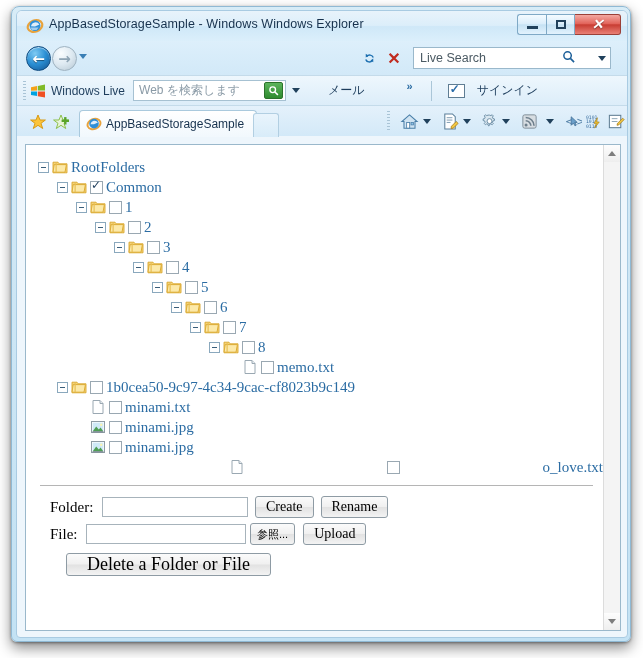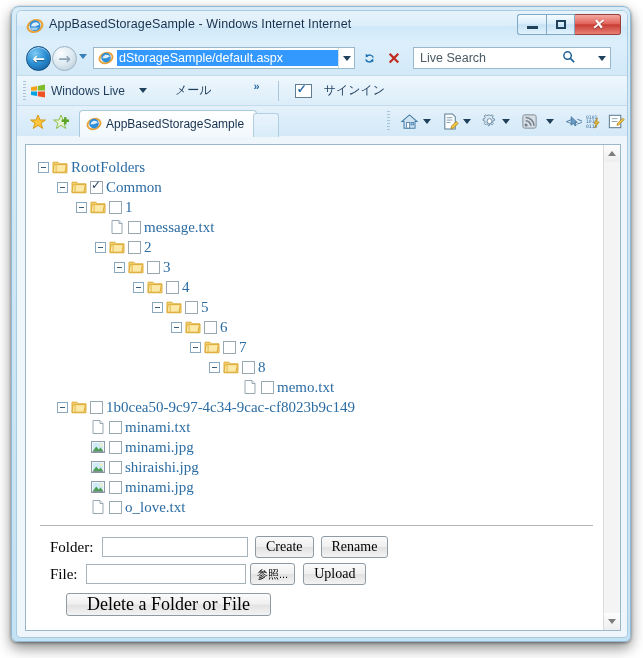--- a/index.html
+++ b/index.html
@@ -388,21 +388,21 @@
 
     <div id="titlebar">
       <span id="title-icon">
         <svg width="18" height="18" viewBox="0 0 18 18">
           <ellipse cx="9" cy="9" rx="7.5" ry="5.6" fill="none" stroke="#e8a33d" stroke-width="2.2" transform="rotate(-22 9 9)"></ellipse>
           <circle cx="9" cy="8.6" r="5.4" fill="#2f8fd8"></circle>
           <path d="M5 9.2 A4.6 4.6 0 0 1 13.4 7.4 L9 9.4 Z" fill="#ffffff" opacity=".85"></path>
           <path d="M4.2 10.4 h8.4 a4.6 4.6 0 0 1 -8.4 0 Z" fill="#ffffff" opacity=".55"></path>
         </svg>
       </span>
-      <span id="title-text">AppBasedStorageSample - Windows Internet Internet</span>
+      <span id="title-text">AppBasedStorageSample - Windows Windows Explorer</span>
       <span class="win-btns">
         <span class="win-btn" id="btn-minimize">
           <i class="glyph-min"></i>
         </span>
         <span class="win-btn" id="btn-maximize">
           <i class="glyph-max"></i>
         </span>
         <span class="win-btn" id="btn-close">
           <i class="glyph-close">✕</i>
         </span>
@@ -411,33 +411,20 @@
 
     <div id="navbar">
       <span class="nav-circle" id="nav-back">
         <i class="arrow-glyph">←</i>
       </span>
       <span class="nav-circle" id="nav-forward">
         <i class="arrow-glyph">→</i>
       </span>
       <span id="nav-history"></span>
 
-      <div id="addressbar">
-        <span id="address-icon">
-          <svg width="16" height="16" viewBox="0 0 18 18">
-            <ellipse cx="9" cy="9" rx="7.5" ry="5.6" fill="none" stroke="#e8a33d" stroke-width="2.2" transform="rotate(-22 9 9)"></ellipse>
-            <circle cx="9" cy="8.6" r="5.4" fill="#2f8fd8"></circle>
-            <path d="M5 9.2 A4.6 4.6 0 0 1 13.4 7.4 L9 9.4 Z" fill="#ffffff" opacity=".85"></path>
-          </svg>
-        </span>
-        <span id="address-text">dStorageSample/default.aspx</span>
-        <span id="address-dropdown">
-            <i></i>
-          </span>
-      </div>
 
       <span class="nav-cmd" id="nav-refresh">
         <svg width="15" height="15" viewBox="0 0 16 16">
           <path d="M4 3 L4 7 L7 5 Z" fill="#1c6fb0"></path>
           <path d="M12 12 L12 8 L9 10 Z" fill="#1c6fb0"></path>
           <path d="M5 6 A4 4 0 0 1 12 7" fill="none" stroke="#1c6fb0" stroke-width="1.6"></path>
           <path d="M11 10 A4 4 0 0 1 4 9" fill="none" stroke="#1c6fb0" stroke-width="1.6"></path>
         </svg>
       </span>
       <span class="nav-cmd" id="nav-stop">
@@ -462,20 +449,29 @@
       <span class="grip"></span>
       <span id="live-logo">
         <svg width="16" height="16" viewBox="0 0 16 16">
           <path d="M1 4.2 L7 3 L7 7.6 L1 7.8 Z" fill="#f4a21a"></path>
           <path d="M7.8 2.9 L15 1.6 L15 7.5 L7.8 7.6 Z" fill="#7fba28"></path>
           <path d="M1 8.5 L7 8.6 L7 13 L1 11.9 Z" fill="#00a3e0"></path>
           <path d="M7.8 8.6 L15 8.6 L15 14.4 L7.8 13.2 Z" fill="#f05022"></path>
         </svg>
       </span>
       <span id="live-label">Windows Live</span>
+      <div id="live-search">
+        <span id="live-search-placeholder">Web を検索します</span>
+        <span id="live-search-go">
+          <svg width="11" height="11" viewBox="0 0 14 14">
+            <circle cx="6" cy="6" r="3.6" fill="none" stroke="#ffffff" stroke-width="1.7"></circle>
+            <line x1="8.8" y1="8.8" x2="12.6" y2="12.6" stroke="#ffffff" stroke-width="1.9"></line>
+          </svg>
+        </span>
+      </div>
       <span id="live-search-drop"></span>
       <span id="live-mail">メール</span>
       <span id="live-chevrons">»</span>
       <span id="live-sep"></span>
       <span id="live-signin-icon"></span>
       <span id="live-signin">サインイン</span>
     </div>
 
     <div id="tab-row">
       <span id="fav-star">
@@ -596,29 +592,20 @@
               <span class="expander"></span>
               <span class="node-icon"><svg width="16" height="16" viewBox="0 0 16 16">
                   <path d="M1 3.2 h5 l1.2 1.6 H15 v9 H1 Z" fill="#f6d479" stroke="#d9a72c" stroke-width=".9"></path>
                   <path d="M2.2 5.6 h12.2 l-1.4 7.6 H1 Z" fill="#fce9a8" stroke="#d9a72c" stroke-width=".9"></path>
                   <rect x="3.4" y="4" width="1.5" height="9" fill="#e8bf55" opacity=".8"></rect>
                 </svg></span>
               <span class="node-check"></span>
               <a class="node-label">1</a>
             </div>
             <div class="tree-row" style="padding-left: 57px;">
-              <span class="expander-spacer"></span>
-              <span class="node-icon"><svg width="16" height="16" viewBox="0 0 16 16">
-                  <path d="M3 1.5 h7 l3 3 v10 H3 Z" fill="#ffffff" stroke="#9aa8b2" stroke-width="1"></path>
-                  <path d="M10 1.5 v3 h3" fill="#e8edf1" stroke="#9aa8b2" stroke-width="1"></path>
-                </svg></span>
-              <span class="node-check"></span>
-              <a class="node-label">message.txt</a>
-            </div>
-            <div class="tree-row" style="padding-left: 57px;">
               <span class="expander"></span>
               <span class="node-icon"><svg width="16" height="16" viewBox="0 0 16 16">
                   <path d="M1 3.2 h5 l1.2 1.6 H15 v9 H1 Z" fill="#f6d479" stroke="#d9a72c" stroke-width=".9"></path>
                   <path d="M2.2 5.6 h12.2 l-1.4 7.6 H1 Z" fill="#fce9a8" stroke="#d9a72c" stroke-width=".9"></path>
                   <rect x="3.4" y="4" width="1.5" height="9" fill="#e8bf55" opacity=".8"></rect>
                 </svg></span>
               <span class="node-check"></span>
               <a class="node-label">2</a>
             </div>
             <div class="tree-row" style="padding-left: 76px;">
@@ -724,35 +711,23 @@
             <div class="tree-row" style="padding-left: 38px;">
               <span class="expander-spacer"></span>
               <span class="node-icon"><svg width="16" height="16" viewBox="0 0 16 16">
                   <rect x="1.5" y="2.5" width="13" height="11" fill="#ffffff" stroke="#8e9ba4" stroke-width="1"></rect>
                   <rect x="2.6" y="3.6" width="10.8" height="8.8" fill="#cfe9f7"></rect>
                   <path d="M2.6 12.4 L6.2 7.4 L8.8 10.6 L10.6 8.4 L13.4 12.4 Z" fill="#4f9e55"></path>
                   <circle cx="11.2" cy="5.8" r="1.2" fill="#fdf4b0"></circle>
                   <rect x="2.6" y="12.2" width="10.8" height="1.2" fill="#7e8b94"></rect>
                 </svg></span>
               <span class="node-check"></span>
-              <a class="node-label">shiraishi.jpg</a>
-            </div>
-            <div class="tree-row" style="padding-left: 38px;">
-              <span class="expander-spacer"></span>
-              <span class="node-icon"><svg width="16" height="16" viewBox="0 0 16 16">
-                  <rect x="1.5" y="2.5" width="13" height="11" fill="#ffffff" stroke="#8e9ba4" stroke-width="1"></rect>
-                  <rect x="2.6" y="3.6" width="10.8" height="8.8" fill="#cfe9f7"></rect>
-                  <path d="M2.6 12.4 L6.2 7.4 L8.8 10.6 L10.6 8.4 L13.4 12.4 Z" fill="#4f9e55"></path>
-                  <circle cx="11.2" cy="5.8" r="1.2" fill="#fdf4b0"></circle>
-                  <rect x="2.6" y="12.2" width="10.8" height="1.2" fill="#7e8b94"></rect>
-                </svg></span>
-              <span class="node-check"></span>
               <a class="node-label">minami.jpg</a>
             </div>
-            <div class="tree-row" style="padding-left: 38px;">
+            <div class="tree-row" style="padding-left: 38px; justify-content: space-between;">
               <span class="expander-spacer"></span>
               <span class="node-icon"><svg width="16" height="16" viewBox="0 0 16 16">
                   <path d="M3 1.5 h7 l3 3 v10 H3 Z" fill="#ffffff" stroke="#9aa8b2" stroke-width="1"></path>
                   <path d="M10 1.5 v3 h3" fill="#e8edf1" stroke="#9aa8b2" stroke-width="1"></path>
                 </svg></span>
               <span class="node-check"></span>
               <a class="node-label">o_love.txt</a>
             </div>
           </div>
 

